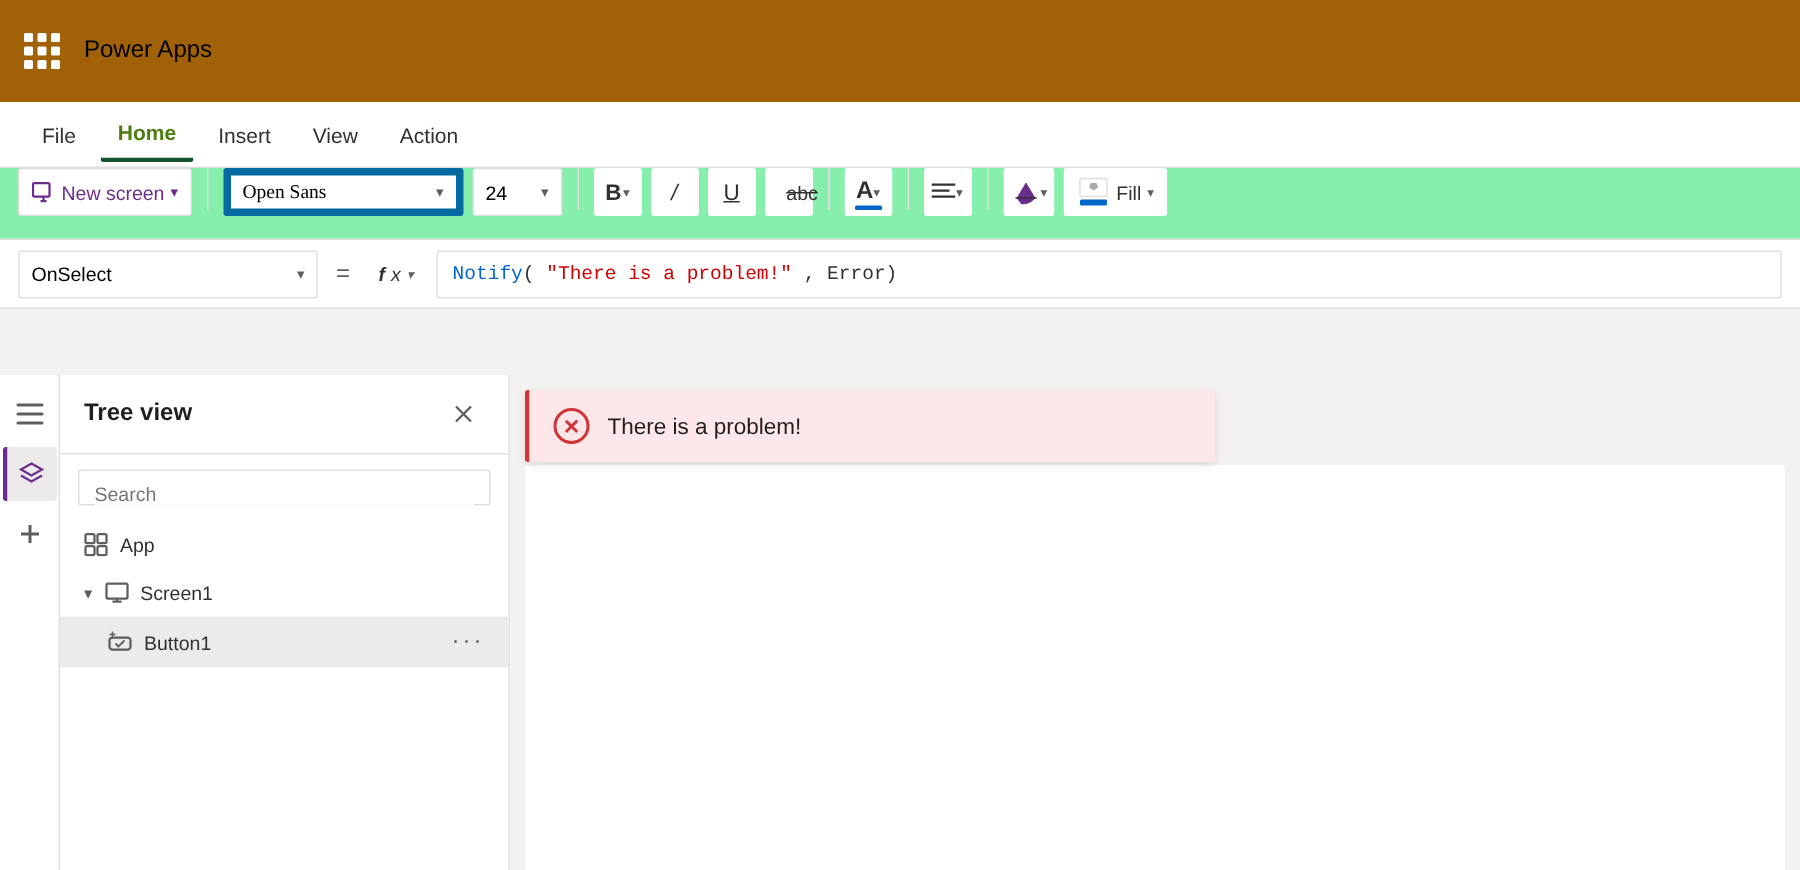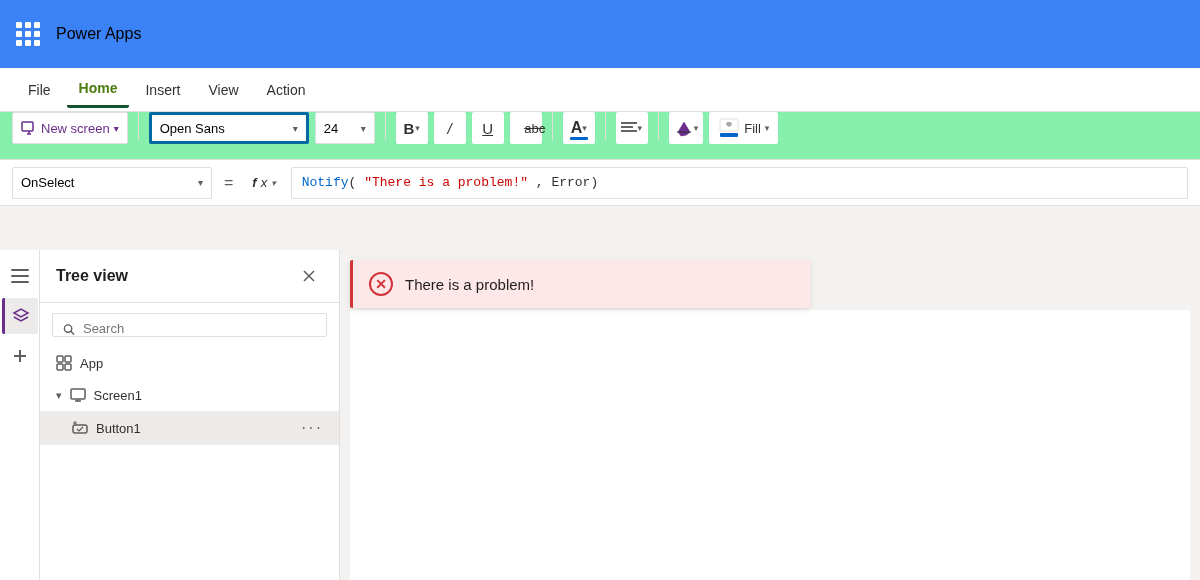--- a/index.html
+++ b/index.html
@@ -1,20 +1,20 @@
 <!DOCTYPE html>
 <html><head>
   <meta charset="utf-8">
   <style>
     * { margin: 0; padding: 0; box-sizing: border-box; }
     body { font-family: 'Segoe UI', Arial, sans-serif; width: 1200px; height: 580px; overflow: hidden; background: #f3f2f1; }
 
     
     #topbar {
-      background: #3b82f6;
+      background: #a16207;
       height: 68px;
       display: flex;
       align-items: center;
       padding: 0 16px;
       gap: 12px;
     }
     #topbar .grid-icon {
       color: white;
       font-size: 20px;
       display: grid;
@@ -79,29 +79,30 @@
     }
     .toolbar-divider {
       width: 1px;
       height: 28px;
       background: #e1dfdd;
       margin: 0 4px;
     }
     .font-select {
       width: 160px;
       height: 32px;
-      border: 3px solid #0369a1;
+      border: 5px solid #0369a1;
       border-radius: 2px;
       padding: 0 8px;
       font-size: 13px;
       background: white;
       cursor: pointer;
       display: flex;
       align-items: center;
       justify-content: space-between;
+      font-family: Liberation Serif, serif;
     }
     .font-size-select {
       width: 60px;
       height: 32px;
       border: 1px solid #e1dfdd;
       border-radius: 2px;
       padding: 0 8px;
       font-size: 13px;
       background: white;
       cursor: pointer;
@@ -281,20 +282,21 @@
     .search-box {
       margin: 10px 12px;
       height: 24px;
       border: 1px solid #e1dfdd;
       border-radius: 2px;
       display: flex;
       align-items: flex-end;
       padding: 0 10px;
       gap: 8px;
       background: white;
+      flex-direction: column;
     }
     .search-box input {
       border: none;
       outline: none;
       font-size: 13px;
       width: 100%;
       color: #323130;
     }
 
     

